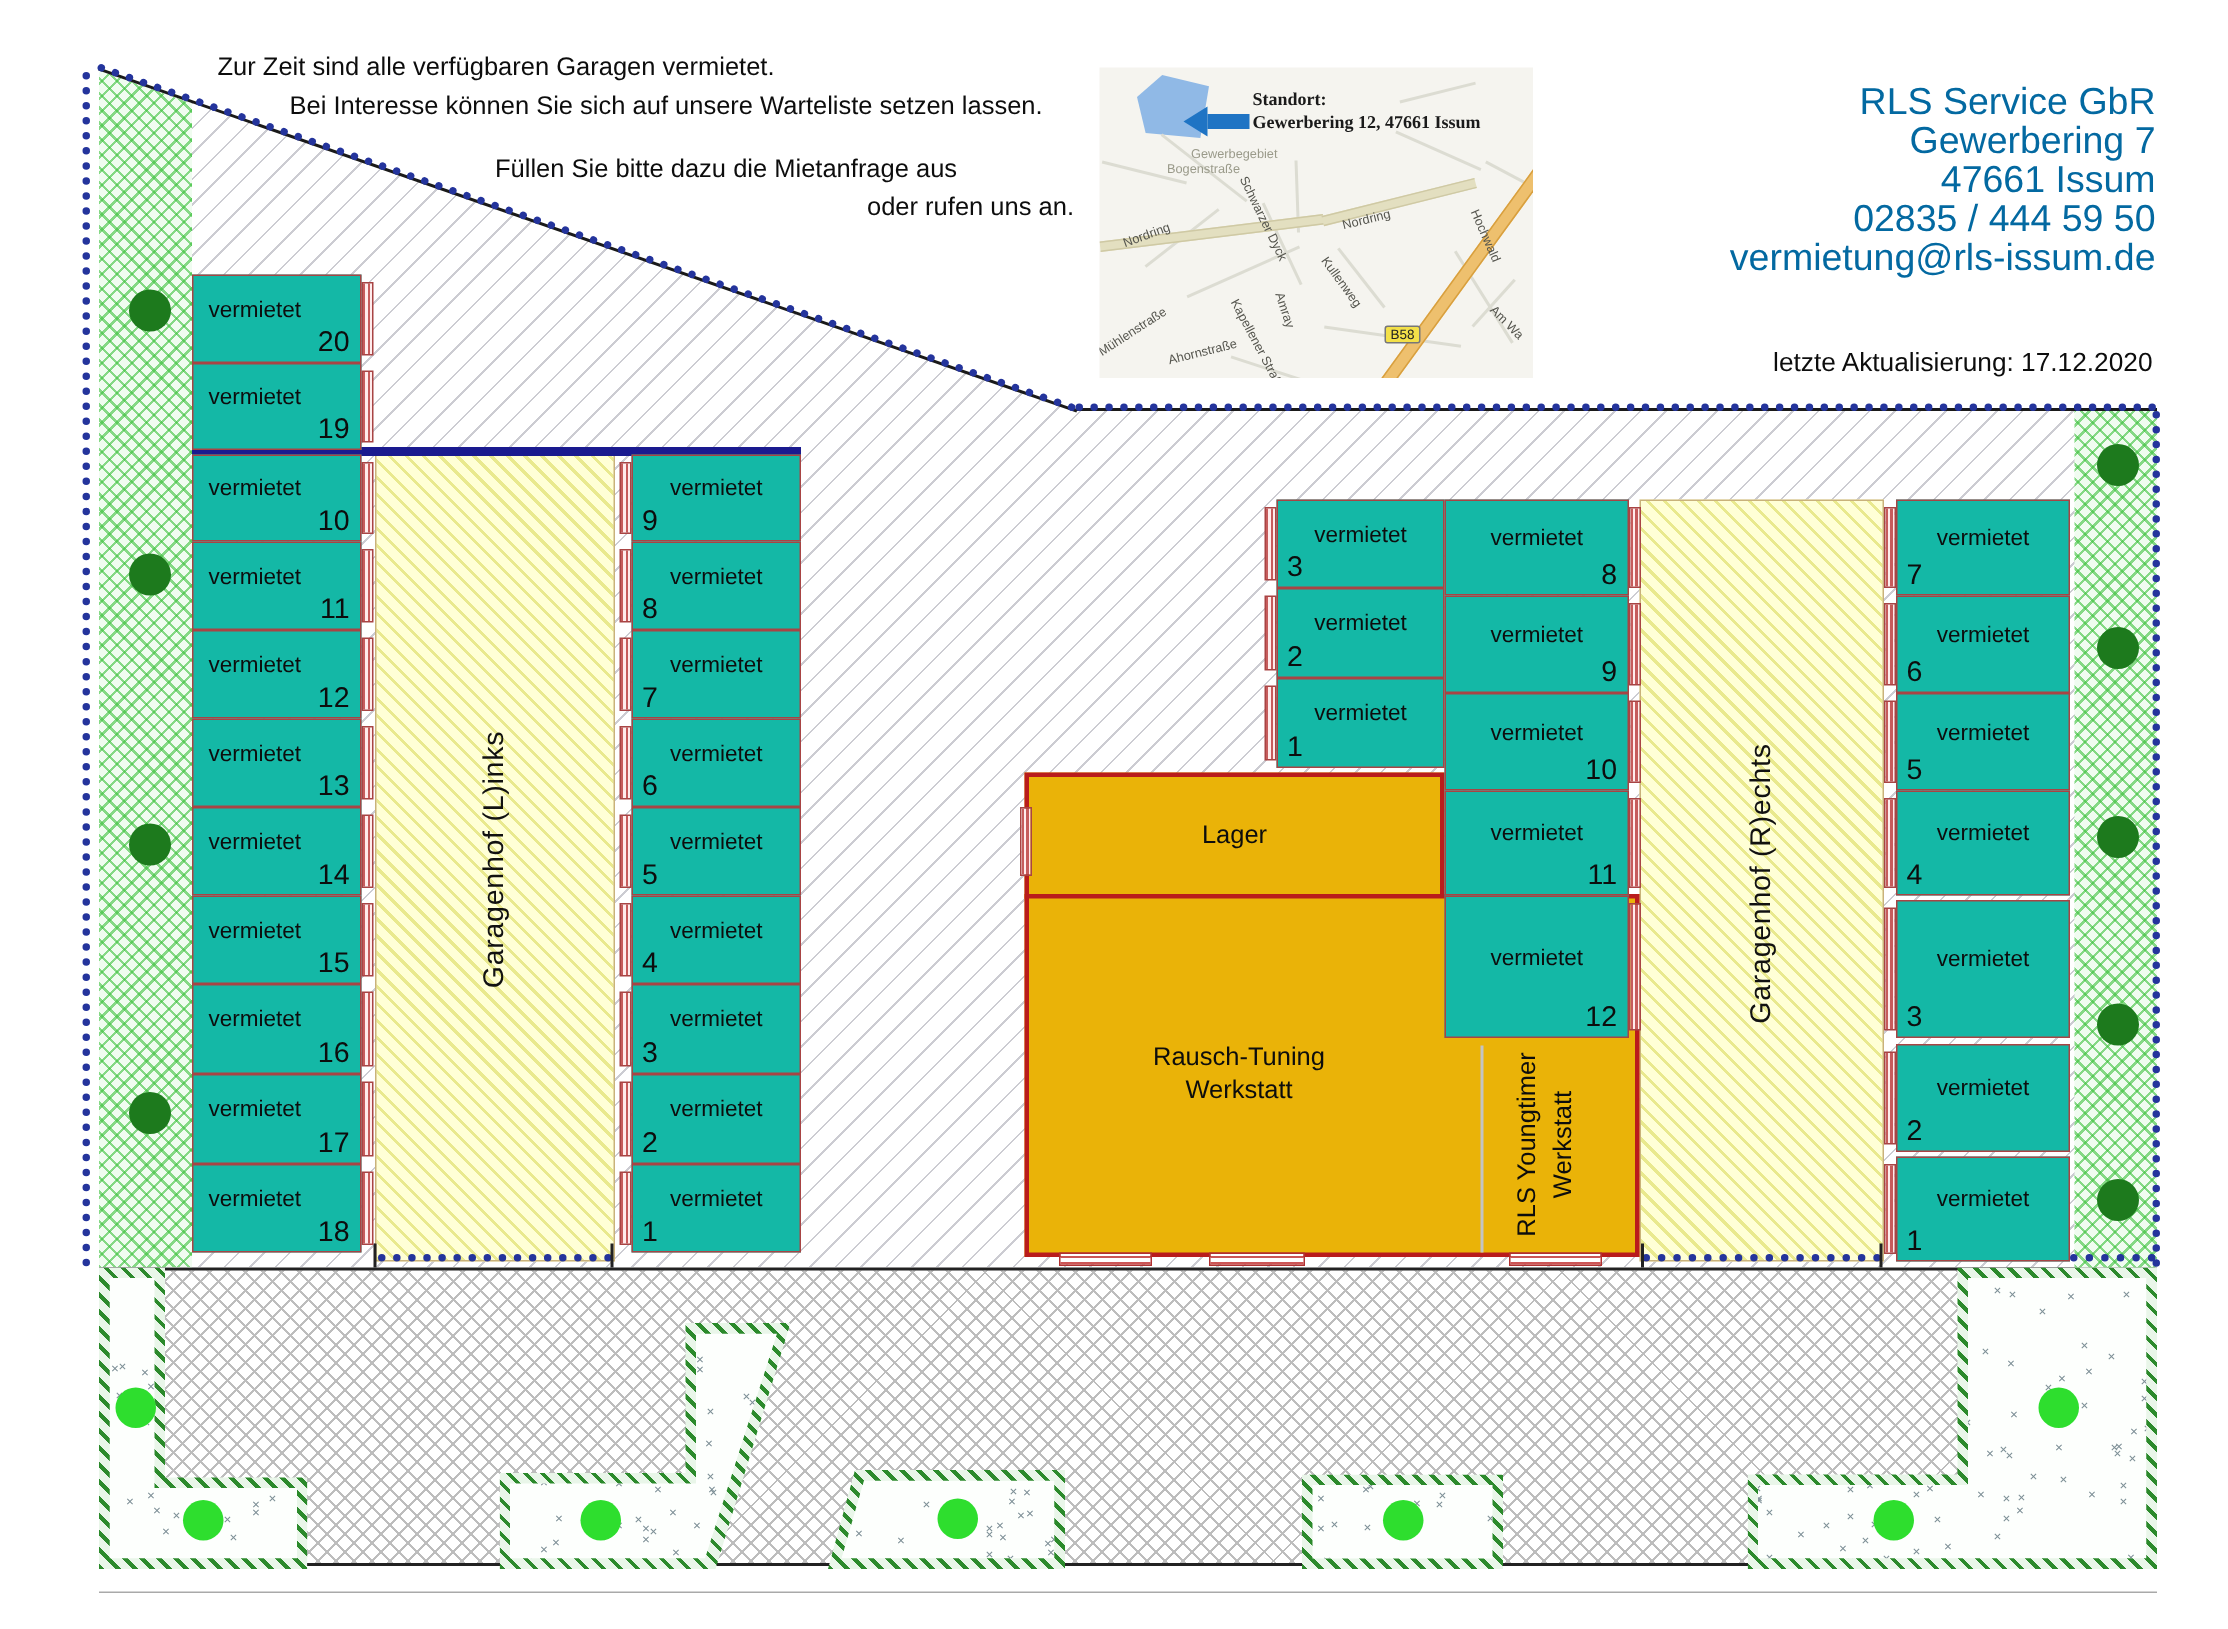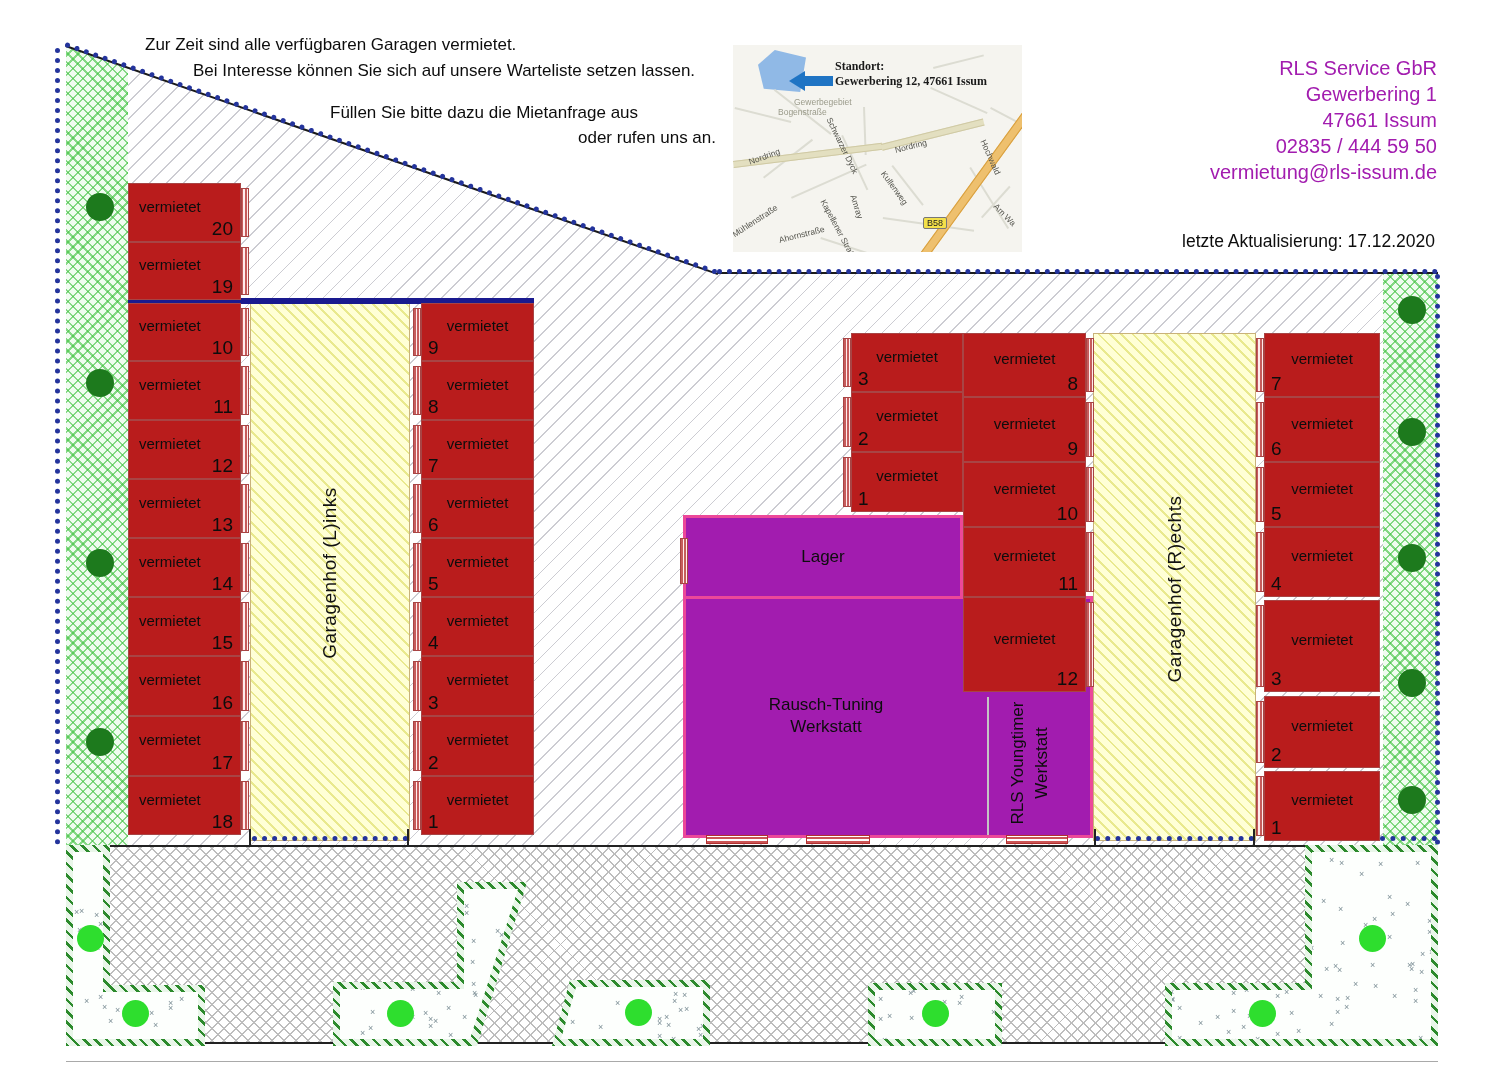--- a/index.html
+++ b/index.html
@@ -1,39 +1,39 @@
 <!DOCTYPE html>
 <html><head>
 <meta charset="utf-8">
 <style>
   html,body{margin:0;padding:0;background:#fff;}
   #stage{position:relative;width:1485px;height:1086px;background:#fff;overflow:hidden;
          font-family:"Liberation Sans","DejaVu Sans",sans-serif;color:#111;}
   .abs{position:absolute;}
   .notice{position:absolute;font-size:17px;white-space:nowrap;color:#0d0d0d;}
-  .company{position:absolute;right:48px;top:55px;text-align:right;font-size:20px;line-height:26px;color:#a21caf;}
+  .company{position:absolute;right:48px;top:55px;text-align:right;font-size:25px;line-height:26px;color:#0369a1;}
   .updated{position:absolute;right:50px;top:231px;font-size:17.5px;color:#0d0d0d;}
   
   .hatch-gray{background:repeating-linear-gradient(135deg,#ccccd2 0 1.2px,rgba(0,0,0,0) 1.2px 12px),#fff;}
   .road{background:repeating-linear-gradient(45deg,#bdbdbd 0 1.4px,rgba(0,0,0,0) 1.4px 8.5px),
                    repeating-linear-gradient(135deg,#bdbdbd 0 1.4px,rgba(0,0,0,0) 1.4px 8.5px),#fff;}
   .greenstrip{background:repeating-linear-gradient(45deg,rgba(62,193,62,.6) 0 1.6px,rgba(0,0,0,0) 1.6px 7px),
                           repeating-linear-gradient(135deg,rgba(62,193,62,.6) 0 1.6px,rgba(0,0,0,0) 1.6px 7px),#f0fcf0;}
   .yellowyard{background:repeating-linear-gradient(45deg,#e9e98e 0 2px,rgba(0,0,0,0) 2px 8px),#ffffd6;
               border:1px solid #c9b27a;box-sizing:border-box;}
   .yardlabel{position:absolute;font-size:19px;letter-spacing:.5px;color:#111;white-space:nowrap;
              transform:rotate(-90deg);transform-origin:center center;}
-  .garage-box{position:absolute;background:#b91c1c;border:1px solid #a84444;box-sizing:border-box;padding-left:40px;}
+  .garage-box{position:absolute;background:#14b8a6;border:1px solid #a84444;box-sizing:border-box;padding-left:40px;}
   .vlabel{position:absolute;font-size:15px;color:#0d0d0d;white-space:nowrap;}
   .gnum{position:absolute;font-size:19px;color:#0d0d0d;}
   .door-v{position:absolute;border:1px solid #a84444;box-sizing:border-box;
           background:repeating-linear-gradient(90deg,#c65c5c 0 1.5px,#ffecec 1.5px 3.2px);}
   .door-h{position:absolute;border:1px solid #b03030;box-sizing:border-box;
           background:repeating-linear-gradient(0deg,#cc5555 0 1.8px,#fff 1.8px 4.2px);}
-  .wall{position:absolute;background:#a21caf;border:3px solid #ec4899;box-sizing:border-box;}
+  .wall{position:absolute;background:#eab308;border:3px solid #b91c1c;box-sizing:border-box;}
   .roomlabel{font-size:17px;color:#0d0d0d;text-align:center;line-height:22px;}
   .tree-dark{position:absolute;width:28px;height:28px;border-radius:50%;background:#1d7a1d;}
   .tree-bright{position:absolute;width:27px;height:27px;border-radius:50%;background:#2ede2e;}
   .dotted-navy{position:absolute;border-top:5px dotted #24349c;height:0;}
   .solid-black{position:absolute;border-top:2px solid #1a1a1a;height:0;}
   .island-band{position:absolute;background:repeating-linear-gradient(45deg,#2c8a2c 0 2.6px,#e9f6e9 2.6px 8px);}
   .island-core{position:absolute;background:#fdfffd;overflow:hidden;}
   .xmark{position:absolute;color:#7d8f96;font-size:9px;line-height:9px;}
   
   #map{position:absolute;left:733px;top:45px;width:289px;height:207px;background:#f5f4ef;overflow:hidden;}
@@ -52,21 +52,21 @@
 
 <div id="stage">
 
   <div class="notice" style="left:193px;top:61px;">Bei Interesse können Sie sich auf unsere Warteliste setzen lassen.</div>
   <div class="notice" style="left:145px;top:35px;">Zur Zeit sind alle verfügbaren Garagen vermietet.</div>
   <div class="notice" style="left:330px;top:103px;">Füllen Sie bitte dazu die Mietanfrage aus</div>
   <div class="notice" style="left:578px;top:128px;">oder rufen uns an.</div>
 
   <div class="company">
     <div>RLS Service GbR</div>
-    <div>Gewerbering 1</div>
+    <div>Gewerbering 7</div>
     <div>47661 Issum</div>
     <div>02835 / 444 59 50</div>
     <div>vermietung@rls-issum.de</div>
   </div>
   <div class="updated">letzte Aktualisierung: 17.12.2020</div>
 
   <div class="abs hatch-gray" style="left:66px;top:45px;width:1372px;height:800px;
               clip-path:polygon(0 2px,652px 228px,1372px 228px,1372px 800px,0 800px);"></div>
 
   <div class="abs road" style="left:66px;top:845px;width:1372px;height:199px;border:2px solid #222;border-top-width:2px;box-sizing:border-box;"></div>

